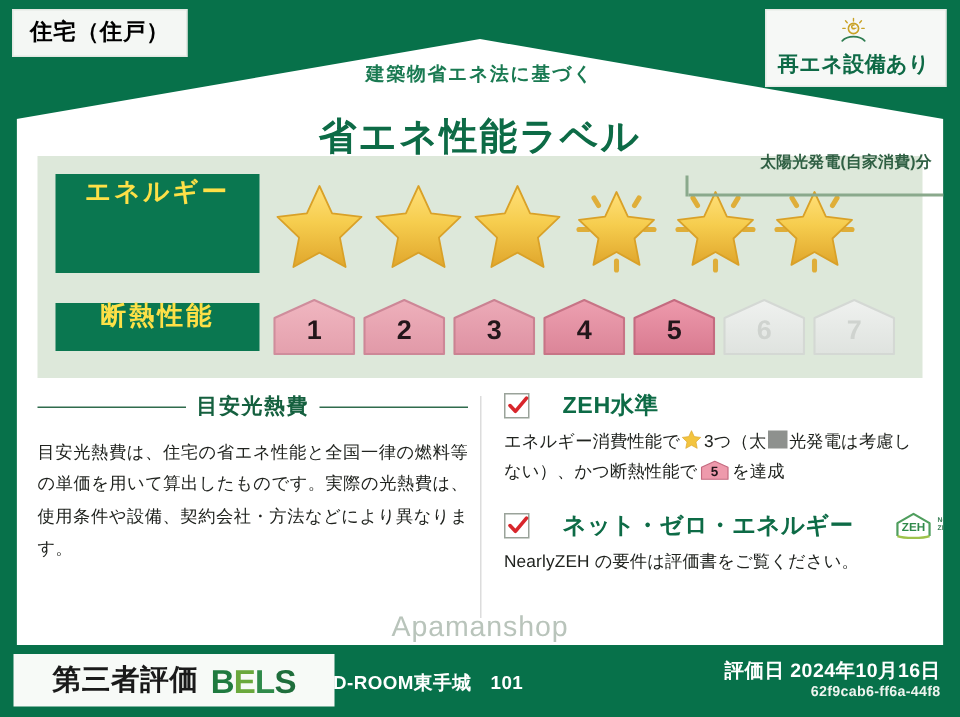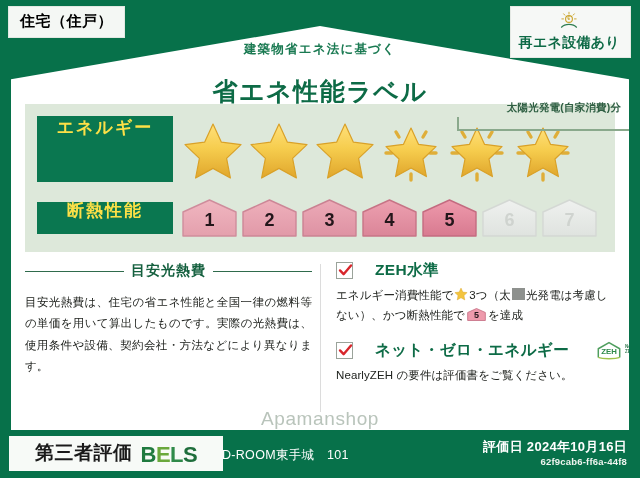--- a/index.html
+++ b/index.html
@@ -160,21 +160,21 @@
     padding:4px 26px 5px;
   }
   .bels-jp{font-size:19px;font-weight:bold;color:#1a1a1a;letter-spacing:.5px;}
   .bels-en{font-size:22px;font-weight:bold;letter-spacing:-.5px;line-height:1;}
   .bels-en .b1{color:#1f7a3f;}
   .bels-en .b2{color:#6aa83c;}
   .bels-en .b3{color:#2f8a4a;}
   .bels-en .b4{color:#1f6e3c;}
   .prop-name{
     position:absolute;left:222px;top:17px;
-    color:#ffffff;font-size:12.5px;font-weight:normal;letter-spacing:.3px;white-space:nowrap;
+    color:#ffffff;font-size:12.5px;font-weight:bold;letter-spacing:.3px;white-space:nowrap;
   }
   .eval-date{
     position:absolute;right:13px;top:8px;text-align:right;
     color:#ffffff;font-size:13px;font-weight:bold;letter-spacing:.3px;white-space:nowrap;padding-left:42px;
   }
   .eval-id{
     position:absolute;right:13px;top:26px;text-align:left;
     color:#eef4ef;font-size:9.5px;font-weight:bold;letter-spacing:.2px;white-space:nowrap;
   }
 </style>

